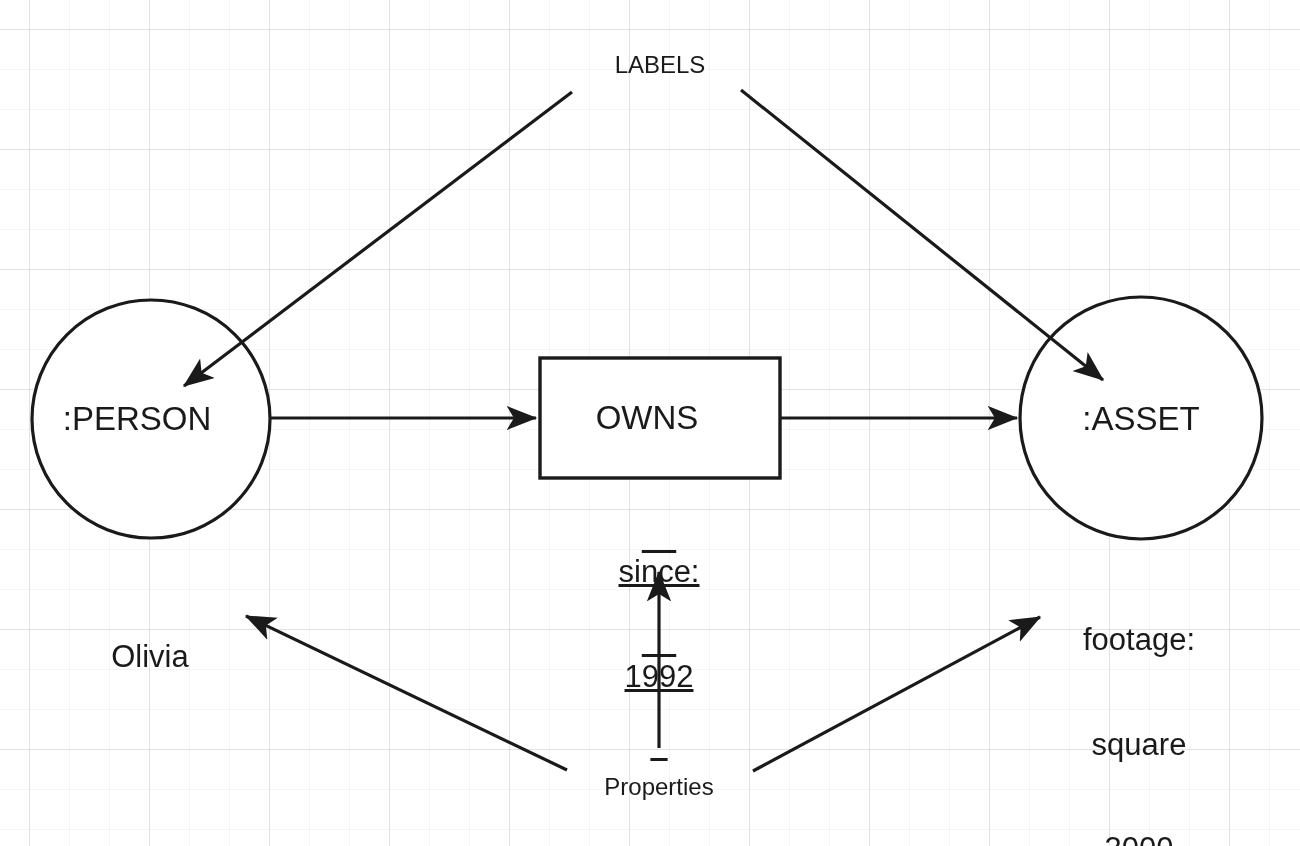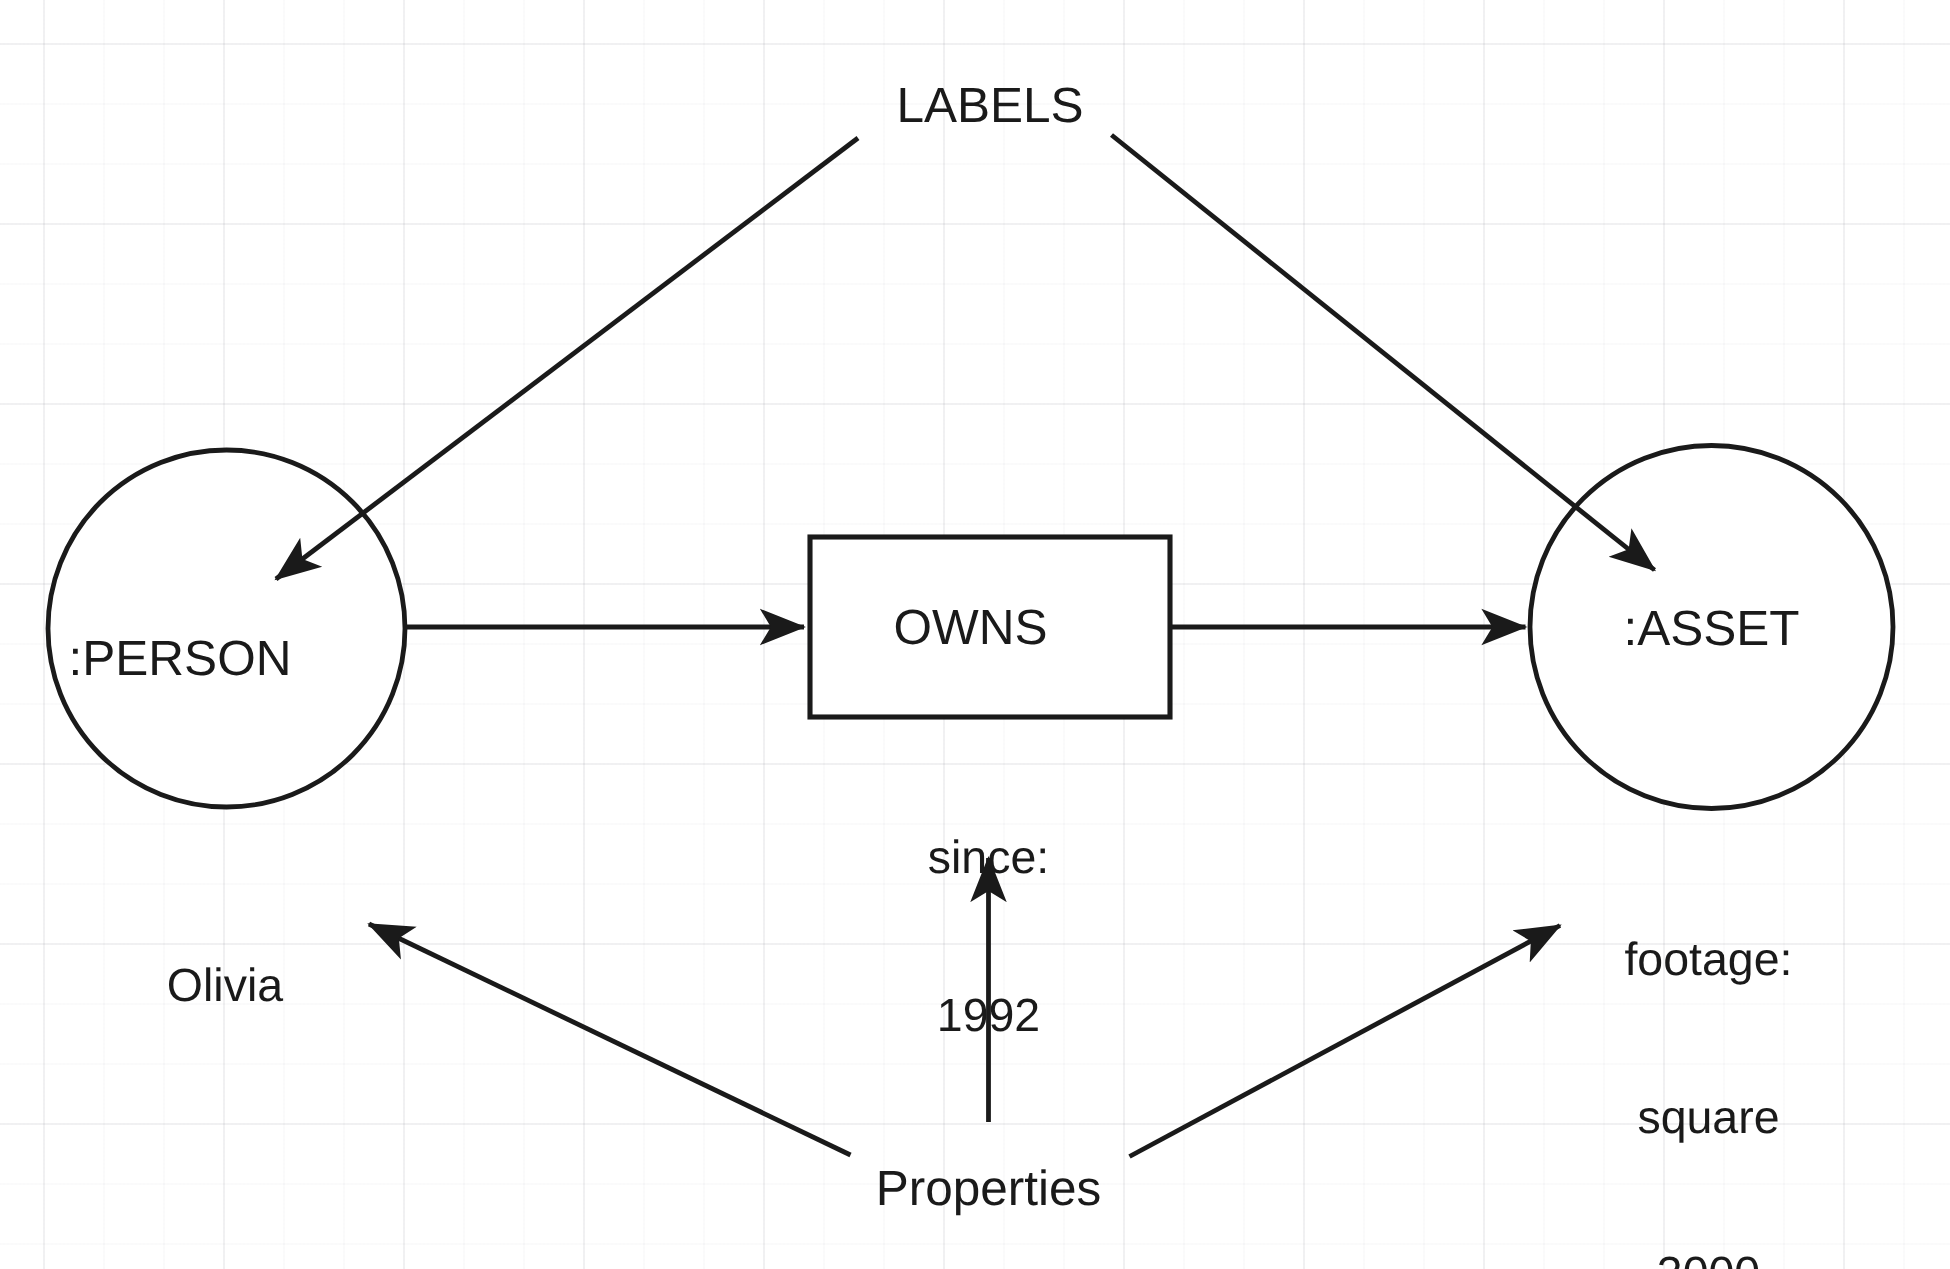--- a/index.html
+++ b/index.html
@@ -39,21 +39,21 @@
     position: absolute;
     color: #1a1a1a;
     font-family: "Liberation Sans", sans-serif;
     text-align: center;
     white-space: pre;
     line-height: 1.12;
     user-select: none;
   }
   .node-text { font-size: 33px; }
   .prop-text { font-size: 31px; }
-  .annot-text { font-size: 33px; }
+  .annot-text { font-size: 24px; }
 </style>
 </head>
 <body>
 
 <div id="canvas">
 
   <svg id="diagram-svg" viewBox="0 0 1300 846" xmlns="http://www.w3.org/2000/svg">
     <defs>
       <marker id="ah" markerWidth="12" markerHeight="12" refX="9.2" refY="4" orient="auto" markerUnits="strokeWidth">
         <path d="M0,0.2 L9.6,4 L0,7.8 L2.3,4 Z" fill="#1a1a1a"></path>
@@ -76,31 +76,31 @@
 
     <line x1="567" y1="770" x2="246" y2="616" stroke="#1a1a1a" stroke-width="3.2" marker-end="url(#ah)"></line>
 
     <line x1="659" y1="748" x2="659" y2="572" stroke="#1a1a1a" stroke-width="3.2" marker-end="url(#ah)"></line>
 
     <line x1="753" y1="771" x2="1040" y2="617" stroke="#1a1a1a" stroke-width="3.2" marker-end="url(#ah)"></line>
   </svg>
 
   <div class="annot-text" style="left:528px; top:52px; width:264px;">LABELS</div>
 
-  <div class="node-text" style="left:14px; top:401px; width:212px;margin-top:20px;">:PERSON</div>
+  <div class="node-text" style="left:31px; top:401px; width:212px;">:PERSON</div>
 
   <div class="node-text" style="left:540px; top:400px; width:214px;">OWNS</div>
 
   <div class="node-text" style="left:1021px; top:401px; width:240px;">:ASSET</div>
 
   <div class="prop-text" style="left:30px; top:571px; width:240px;">
     <div>Olivia</div>
   </div>
 
-  <div class="prop-text" style="left:539px; top:486px; width:240px;">
+  <div class="prop-text" style="left:539px; top:486px; width:240px;text-decoration:underline;">
     <div>since:</div>
     <div>1992</div>
   </div>
 
   <div class="prop-text" style="left:1021px; top:554px; width:236px;">
     <div>footage:</div>
     <div>square</div>
     <div>3000</div>
   </div>
 

